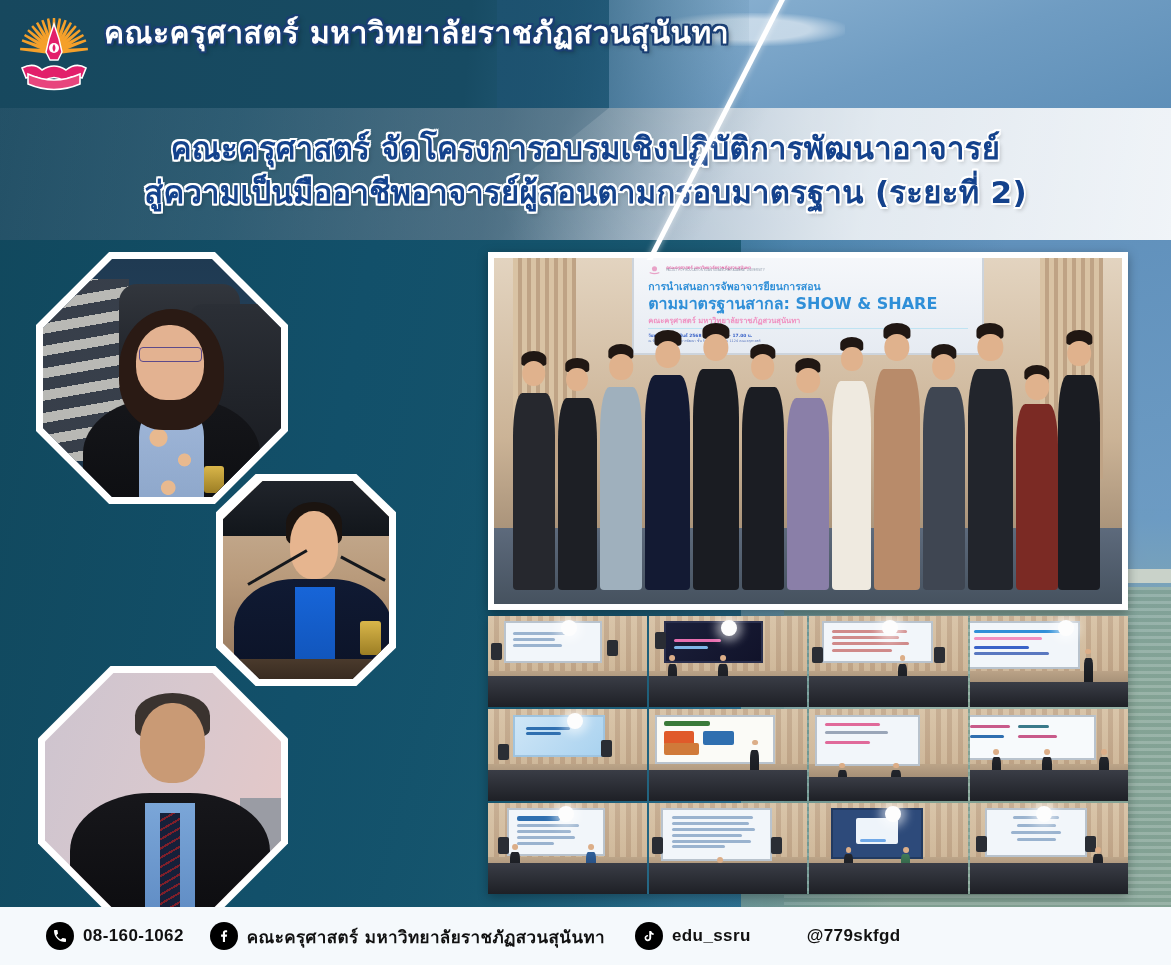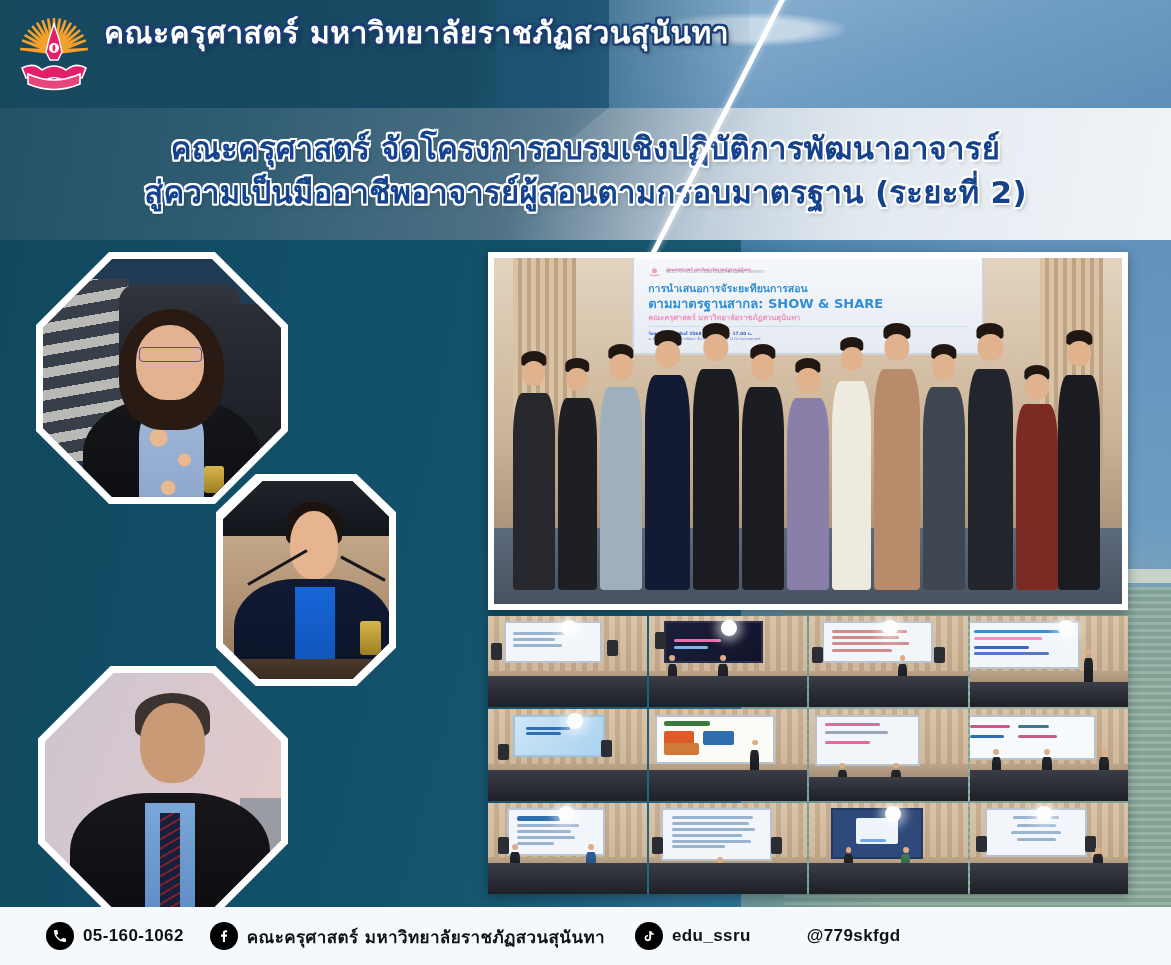--- a/index.html
+++ b/index.html
@@ -393,22 +393,22 @@
               <g fill="#e8a3c8">
             <circle cx="40" cy="42" r="16"></circle>
                 <path d="M10 62 q30 14 60 0 l0 9 q-30 13 -60 0 Z"></path>
               </g>
             </svg>
           <div style="line-height:1.05">
             <div class="thai" style="font-size:4.2px;color:#e46aa8;font-weight:bold;">คณะครุศาสตร์ มหาวิทยาลัยราชภัฏสวนสุนันทา</div>
             <div style="font-size:2.7px;color:#8a96a6;letter-spacing:.2px;">FACULTY OF EDUCATION SUAN SUNANDHA RAJABHAT UNIVERSITY</div>
           </div>
         </div>
-        <div class="thai" style="font-size:10.5px;color:#2f8fd8;font-weight:bold;line-height:1.35;">การนำเสนอการจัระยะทียนการสอน</div>
-        <div class="thai" style="font-size:13px;color:#2f8fd8;font-weight:bold;line-height:1.35;">ตามมาตรฐานสากล: SHOW &amp; SHARE</div>
+        <div class="thai" style="font-size:10.5px;color:#2f8fd8;font-weight:bold;line-height:1.35;">การนำเสนอการจัพอาจารยียนการสอน</div>
+        <div class="thai" style="font-size:16px;color:#2f8fd8;font-weight:bold;line-height:1.35;">ตามมาตรฐานสากล: SHOW &amp; SHARE</div>
         <div class="thai" style="font-size:7.5px;color:#f08fc0;font-weight:bold;line-height:1.5;">คณะครุศาสตร์ มหาวิทยาลัยราชภัฏสวนสุนันทา</div>
         <div style="height:1px;background:#bfe3f2;margin:2px 0 3px;"></div>
         <div class="thai" style="font-size:4.4px;color:#3a63c8;font-weight:bold;line-height:1.6;">วันพุธที่ 5 กุมภาพันธ์ 2568 เวลา 09.00 - 17.00 น.</div>
         <div class="thai" style="font-size:3.4px;color:#5a78c0;line-height:1.6;">ณ ห้องประชุมกระบวนการพัฒนา ชั้น 5 และห้องประชุม 1124 คณะครุศาสตร์</div>
       </div>
       <div class="gp-floor"></div>
       <div class="gp-people">
         <span class="pp" style="left:1%;width:7%;height:68%;background:#26282e;">
             <i class="hr"></i>
             <i class="h"></i>
@@ -635,21 +635,21 @@
 
   <div class="footer">
     <div class="fsep" style="width:46px"></div>
 
     <div class="fitem">
       <span class="fi-ico">
         <svg width="16" height="16" viewBox="0 0 24 24" fill="#fff">
             <path d="M6.6 10.8c1.4 2.8 3.8 5.2 6.6 6.6l2.2-2.2c.3-.3.7-.4 1-.2 1.2.4 2.4.6 3.6.6.6 0 1 .4 1 1V20c0 .6-.4 1-1 1C10.6 21 3 13.4 3 4c0-.6.4-1 1-1h3.4c.6 0 1 .4 1 1 0 1.3.2 2.5.6 3.6.1.4 0 .8-.2 1l-2.2 2.2z"></path>
           </svg>
       </span>
-      <span>05-160-1062</span>
+      <span>08-160-1062</span>
     </div>
 
     <div class="fsep"></div>
 
     <div class="fitem">
       <span class="fi-ico">
         <svg width="16" height="16" viewBox="0 0 24 24" fill="#fff">
             <path d="M13.5 21v-8h2.7l.4-3.1h-3.1V7.9c0-.9.25-1.5 1.55-1.5h1.65V3.63C16.4 3.56 15.42 3.5 14.3 3.5c-2.35 0-3.95 1.43-3.95 4.07V9.9H7.6V13h2.75v8z"></path>
           </svg>
       </span>

